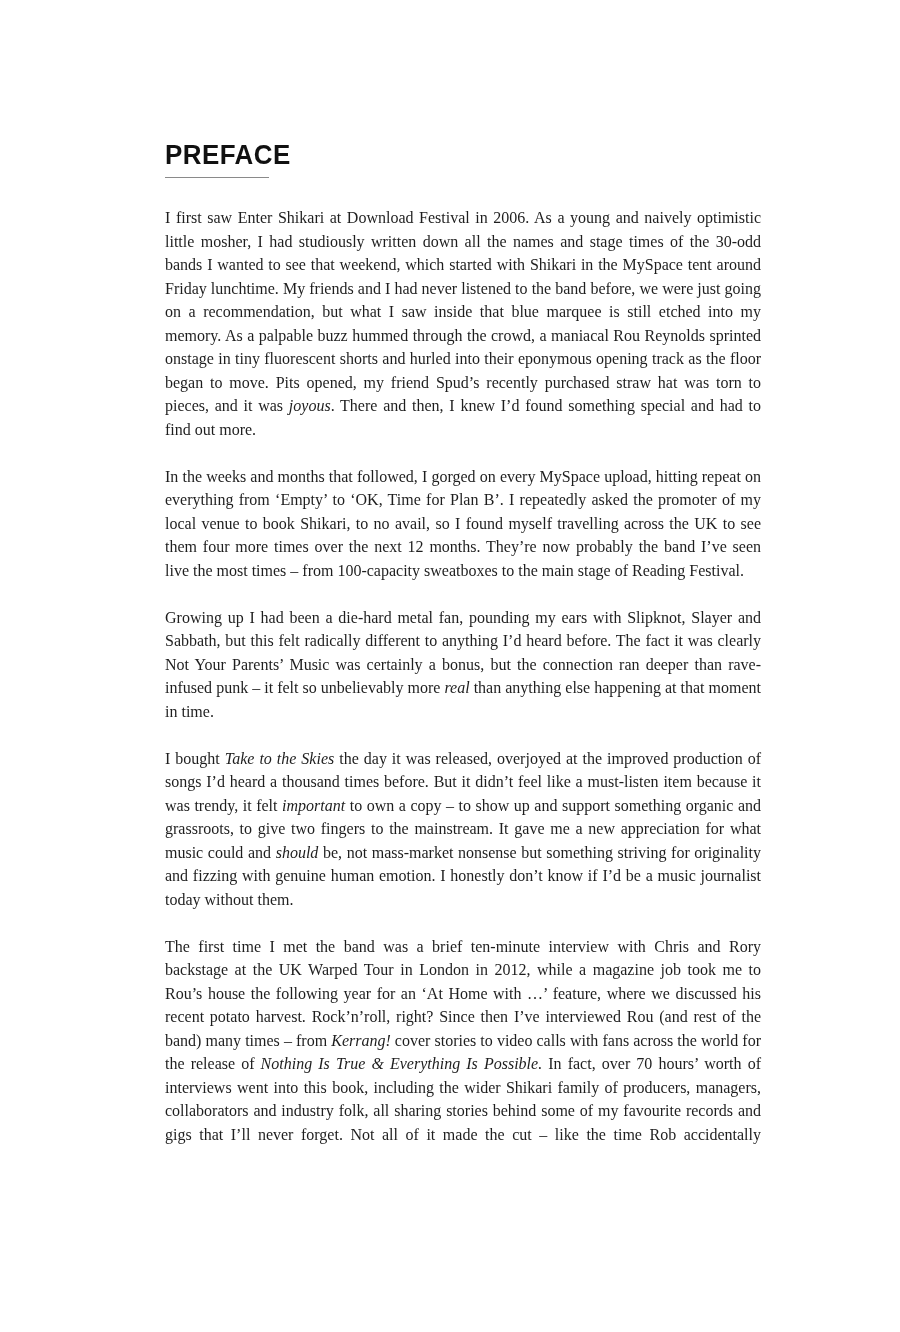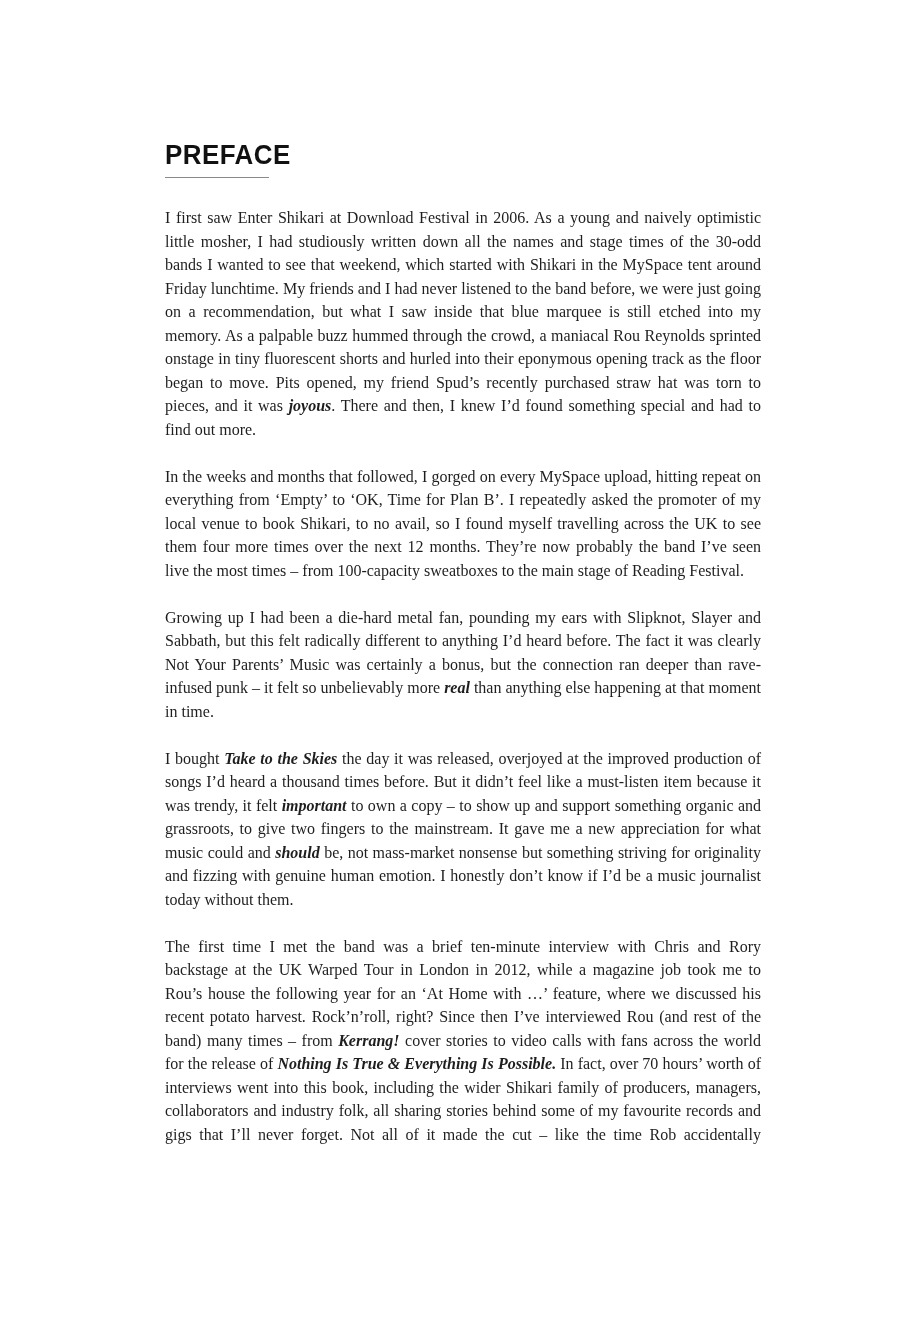--- a/index.html
+++ b/index.html
@@ -41,21 +41,21 @@
   }
   .body-text p {
     margin: 0 0 23.5px 0;
     font-size: 16px;
     line-height: 23.5px;
     color: var(--text, #1e1e1e);
     text-align: justify;
     text-justify: inter-word;
   }
   .body-text p:last-child { margin-bottom: 0; }
-  .em { font-style: italic; font-weight: bold; }
+  .em { font-style: italic; }
 </style>
 </head>
 <body>
 
 <div class="page" style="--bg: #ffffff; --title: #111111; --rule: #8a8a8a; --text: #1e1e1e;">
   <div class="content">
     <h1 class="title">PREFACE</h1>
     <div class="title-rule"></div>
     <div class="body-text">
         <p><span>I first saw Enter Shikari at Download Festival in 2006. As a young and naively optimistic little mosher, I had studiously written down all the names and stage times of the 30-odd bands I wanted to see that weekend, which started with Shikari in the MySpace tent around Friday lunchtime. My friends and I had never listened to the band before, we were just going on a recommendation, but what I saw inside that blue marquee is still etched into my memory. As a palpable buzz hummed through the crowd, a maniacal Rou Reynolds sprinted onstage in tiny fluorescent shorts and hurled into their eponymous opening track as the floor began to move. Pits opened, my friend Spud’s recently purchased straw hat was torn to pieces, and it was </span><span class="em">joyous</span><span>. There and then, I knew I’d found something special and had to find out more.</span></p>

